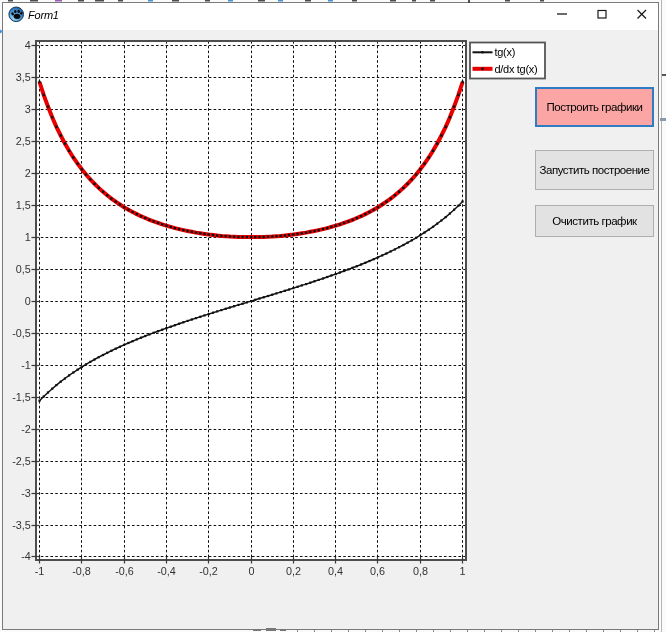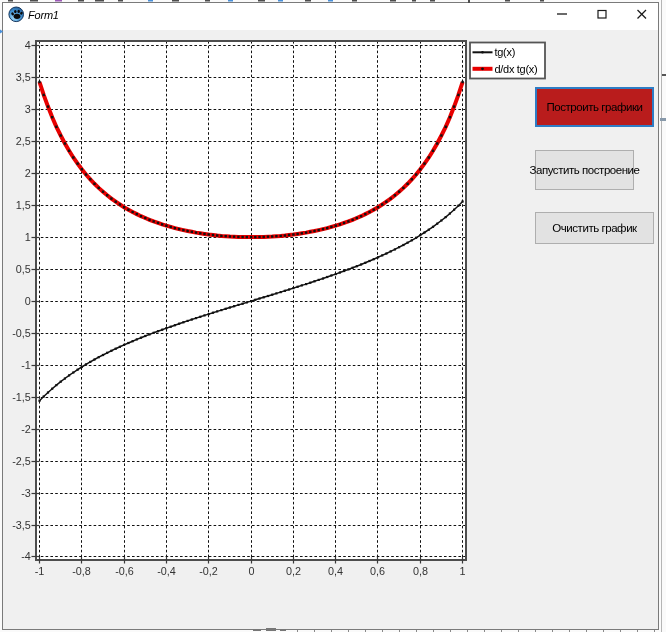--- a/index.html
+++ b/index.html
@@ -4,23 +4,23 @@
 html,body { width:666px; height:632px; overflow:hidden; background:#fafafa;
   font-family:"Liberation Sans", sans-serif; }
 #stage { position:relative; width:666px; height:632px; }
 .abs { position:absolute; }
 #win { left:2px; top:2px; width:657px; height:628px; border:1px solid #7a7a7a;
   background:#f0f0f0; }
 #titlebar { left:3px; top:3px; width:655px; height:27px; background:#ffffff; }
 #title { left:28px; top:9px; font-size:11px; letter-spacing:-0.2px; color:#000;font-style:italic; }
 .btn { display:flex; align-items:center; justify-content:center;
   font-size:11.5px; letter-spacing:-0.45px; color:#000; text-align:center; white-space:nowrap; }
-#b1 { left:535px; top:87px; width:119px; height:40px; border:2px solid #2e7cc4; background:#b91c1c; }
-#b2 { left:535px; top:150px; width:99px; height:40px; border:1px solid #aeaeae; background:#e2e2e2; }
-#b3 { left:535px; top:212px; width:119px; height:32px; border:1px solid #aeaeae; background:#e2e2e2; }
+#b1 { left:535px; top:87px; width:119px; height:40px; border:2px solid #2e7cc4; background:#fca5a5; }
+#b2 { left:535px; top:150px; width:119px; height:40px; border:1px solid #aeaeae; background:#e2e2e2; }
+#b3 { left:535px; top:205px; width:119px; height:32px; border:1px solid #aeaeae; background:#e2e2e2; }
 </style></head>
 <body>
 <div id="stage">
 <div class="abs" id="win"></div>
 <div class="abs" id="titlebar"></div>
 <svg width="666" height="632" viewBox="0 0 666 632" style="position:absolute;left:0;top:0">
 <rect x="36" y="41" width="430" height="519" fill="#ffffff"></rect>
 <g stroke="#111111" stroke-width="1" stroke-dasharray="2.6,2.2">
         <line x1="39.5" y1="41" x2="39.5" y2="560"></line>
         <line x1="81.5" y1="41" x2="81.5" y2="560"></line>

